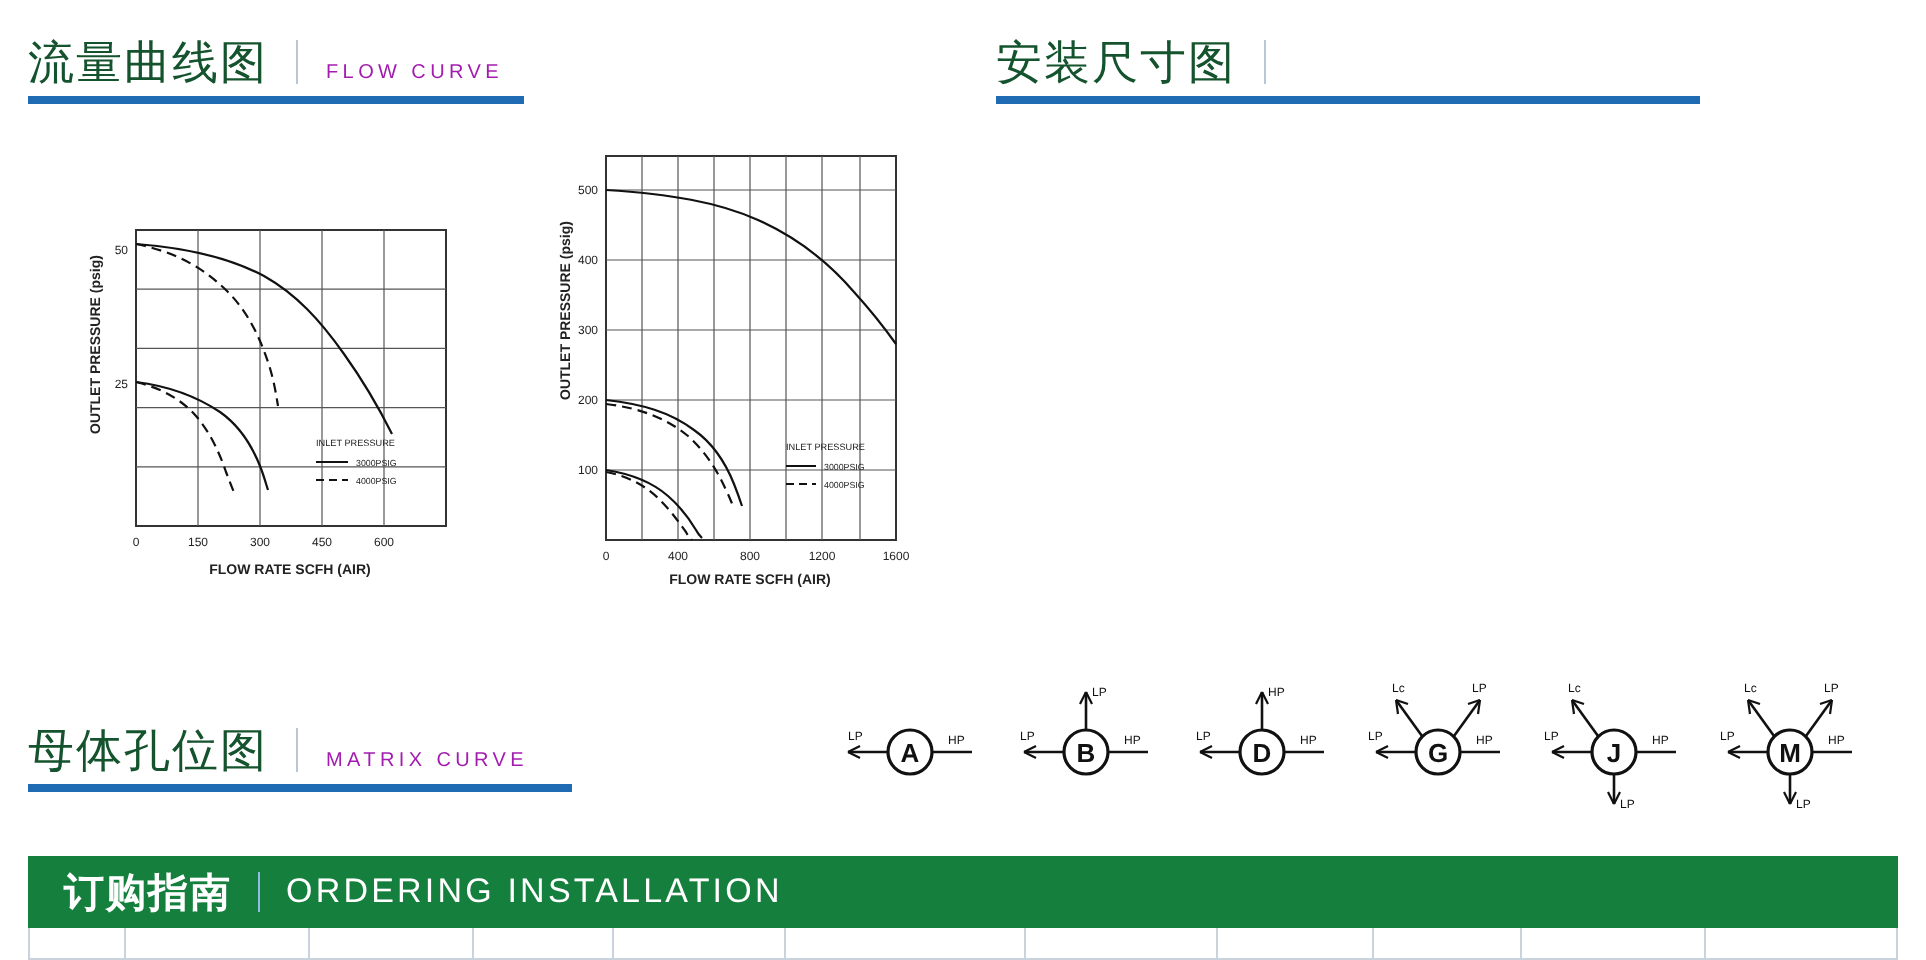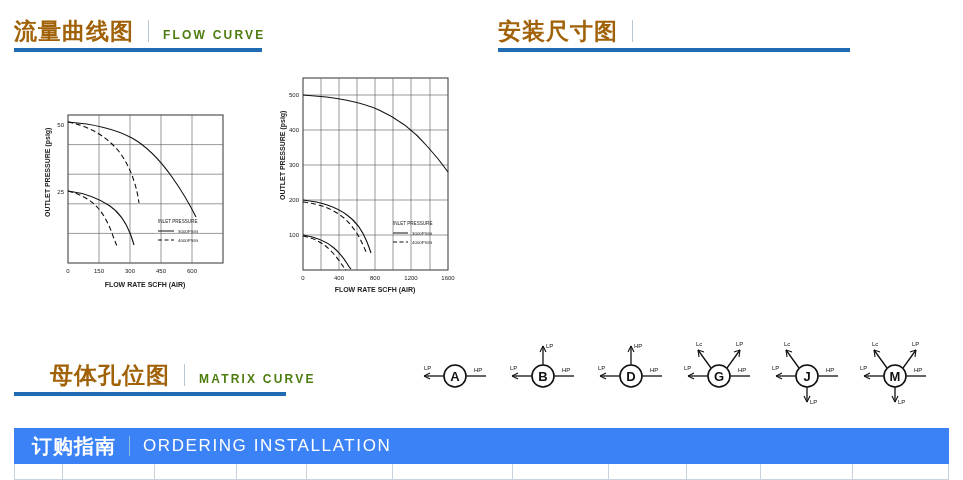--- a/index.html
+++ b/index.html
@@ -16,65 +16,64 @@
   }
 
   
   .section-head {
     position: absolute;
     display: flex;
     align-items: baseline;
   }
   .section-head .cn {
     font-size: 23px;
-    color: #a16207;
-    font-weight: bold;
+    color: #14532d;
+    font-weight: normal;
     letter-spacing: 1px;
     white-space: nowrap;
     padding-bottom: 4px;
   }
   .section-head .divider {
     width: 1px;
     height: 22px;
     background: #b9c6d6;
     margin: 0 14px;
     position: relative;
     top: 3px;
   }
   .section-head .en {
-    font-size: 12px;
-    color: #4d7c0f;
+    font-size: 10px;
+    color: #a21caf;
     letter-spacing: 2.2px;
     white-space: nowrap;
-    font-weight: bold;
   }
   .head-underline {
     position: absolute;
     height: 4px;
     background: #1f6cb5;
   }
 
   
   #head-flow { left: 14px; top: 16px; }
   #ul-flow { left: 14px; top: 48px; width: 248px; }
 
   #head-install { left: 498px; top: 16px; }
   #ul-install { left: 498px; top: 48px; width: 352px; }
 
-  #head-matrix { left: 14px; top: 360px; margin-left: 36px; }
+  #head-matrix { left: 14px; top: 360px; }
   #ul-matrix { left: 14px; top: 392px; width: 272px; }
 
   
   #ordering-bar {
     position: absolute;
     left: 14px;
     top: 428px;
     width: 935px;
     height: 36px;
-    background: #3b82f6;
+    background: #15803d;
     display: flex;
     align-items: center;
   }
   #ordering-bar .cn {
     color: #ffffff;
     font-size: 20px;
     font-weight: bold;
     letter-spacing: 1px;
     margin-left: 18px;
   }

